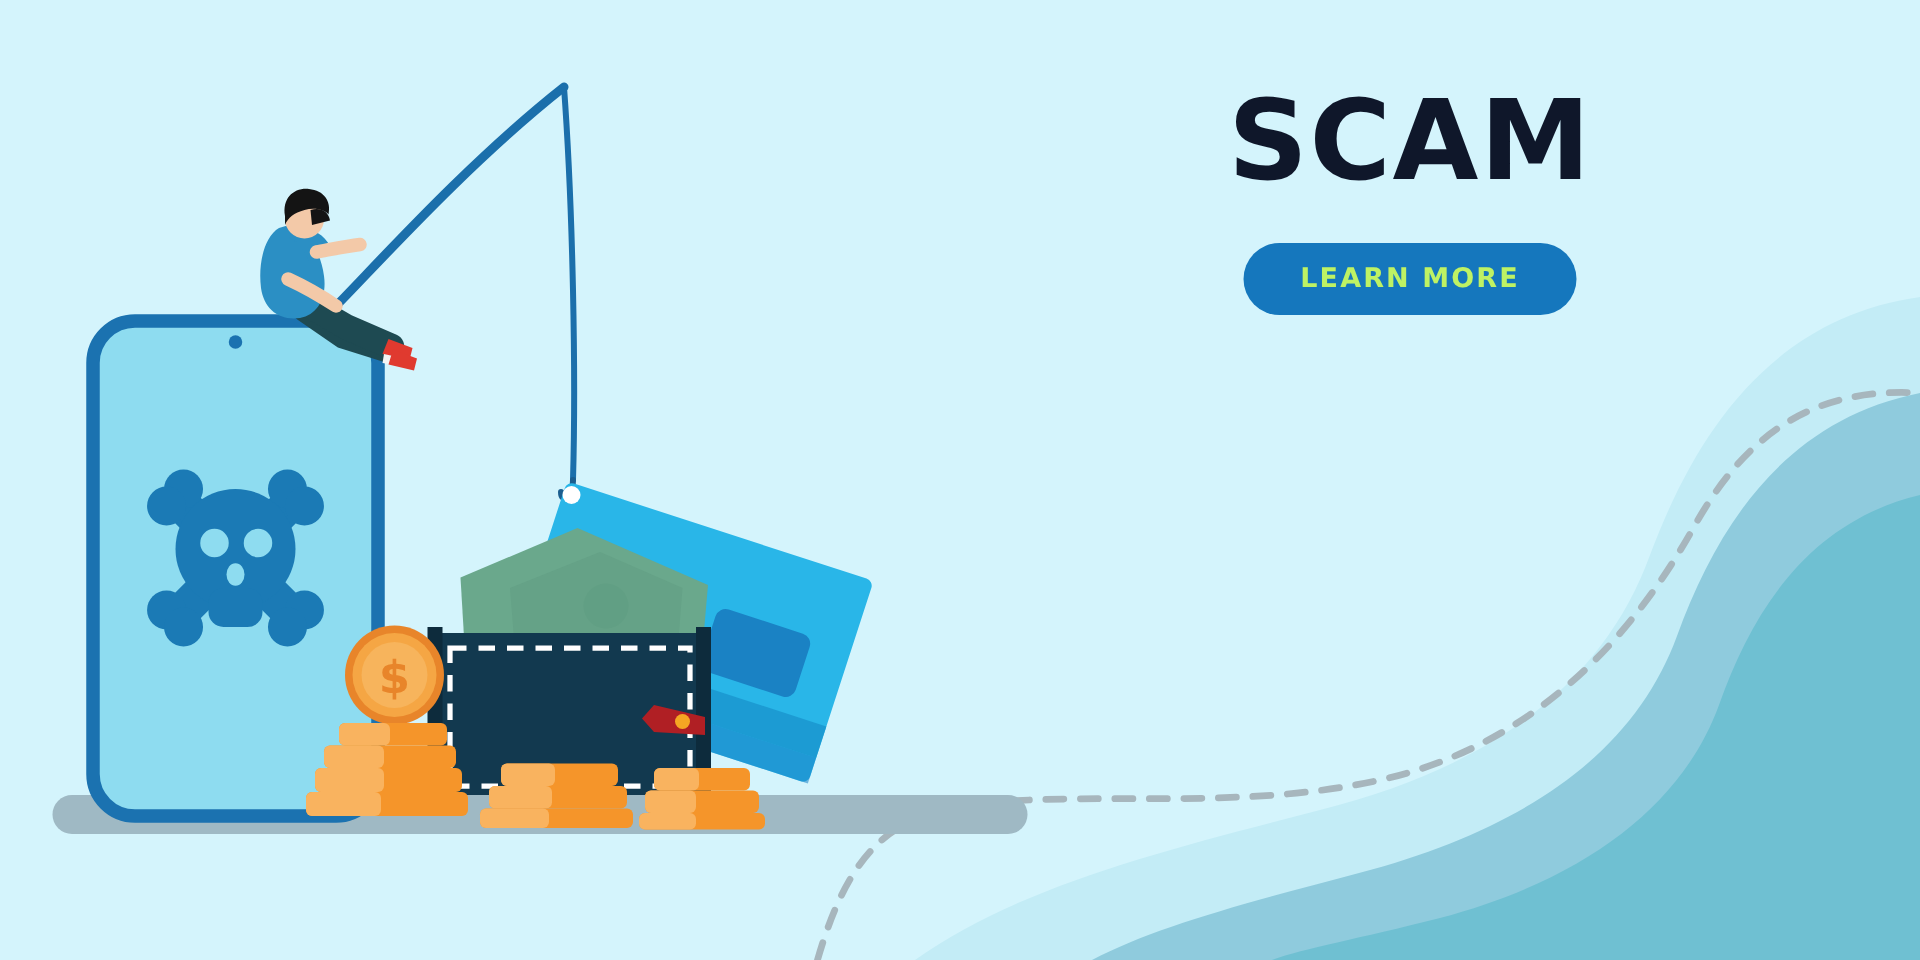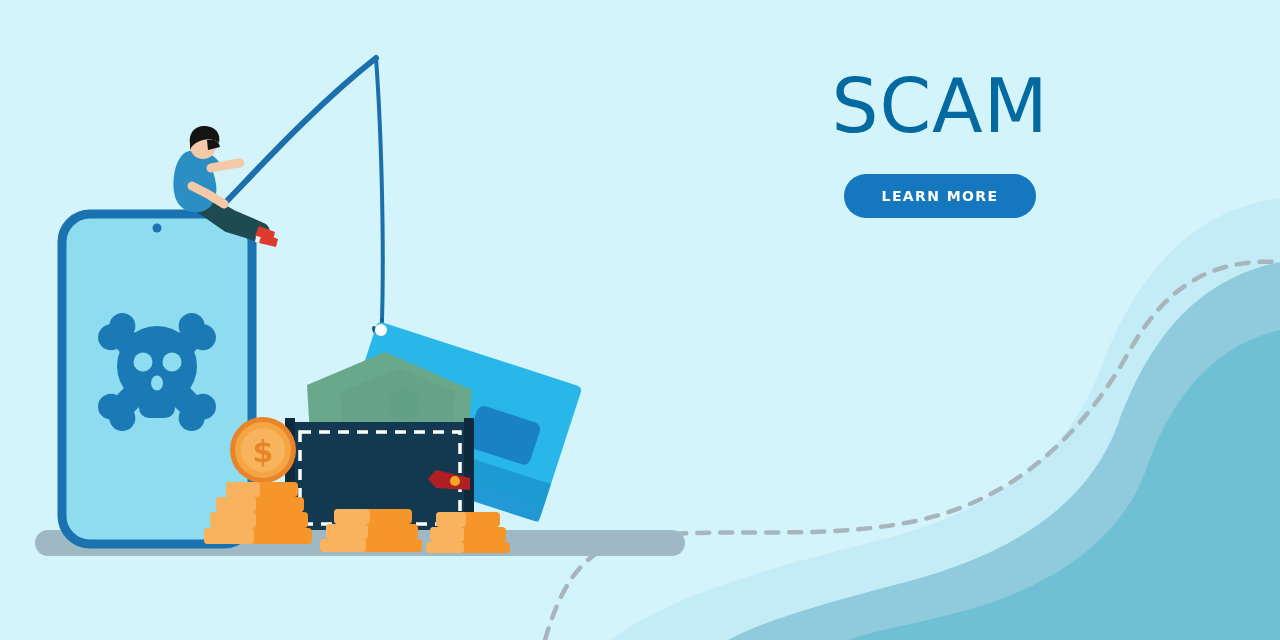--- a/index.html
+++ b/index.html
@@ -45,25 +45,25 @@
     position: absolute;
     left: 700px;
     top: 52px;
     width: 480px;
     text-align: center;
   }
 
   #title {
     font-family: "DejaVu Sans", sans-serif;
     font-size: 74px;
-    font-weight: normal;
+    font-weight: bold;
     letter-spacing: 1px;
-    color: #0369a1;
+    color: #0f172a;
     line-height: 1.05;
-    margin: 16px 0 0 0;
+    margin: 4px 0 0 0;
   }
 
   #paragraph {
     margin: 22px auto 0 auto;
     width: 452px;
     font-family: "DejaVu Sans", sans-serif;
     font-size: 13.2px;
     line-height: 18px;
     color: #1c1c22;
     text-align: justify;
@@ -71,26 +71,26 @@
     word-spacing: 0.5px;
   }
 
   #cta-wrap {
     margin-top: 28px;
   }
 
   #cta-button {
     display: inline-block;
     background: #1577bd;
-    color: #ffffff;
+    color: #bef264;
     border: none;
     border-radius: 26px;
     padding: 15px 38px 15px 38px;
     font-family: "DejaVu Sans", sans-serif;
-    font-size: 14px;
+    font-size: 18px;
     font-weight: bold;
     letter-spacing: 1.4px;
     cursor: pointer;
     line-height: 1;
   }
 </style>
 </head>
 <body>
 
 <div id="stage">

